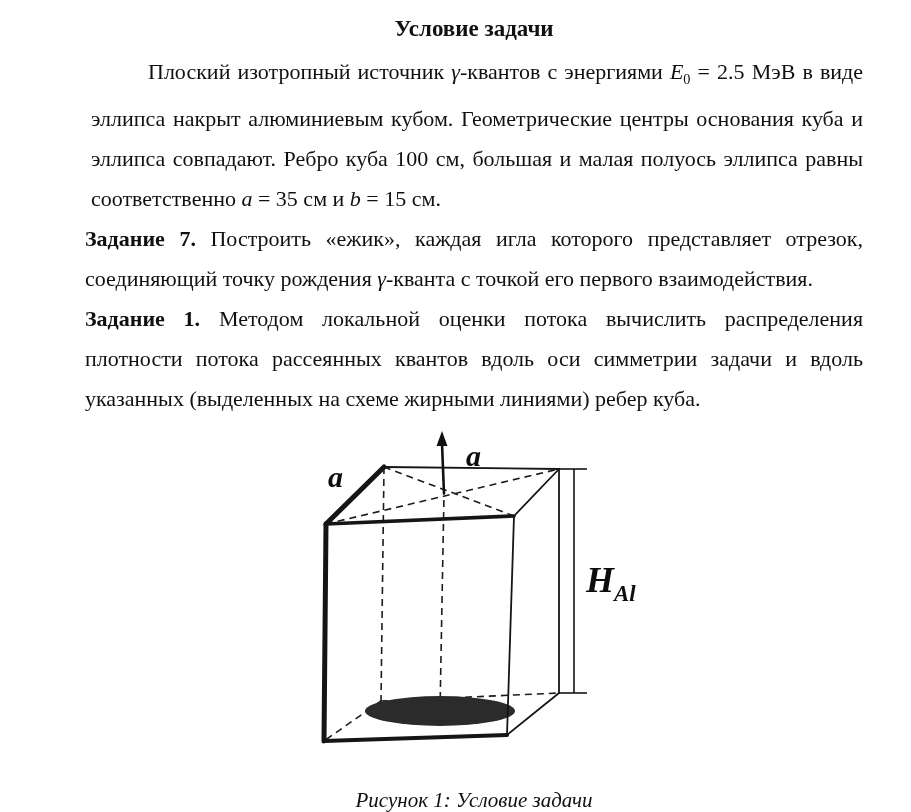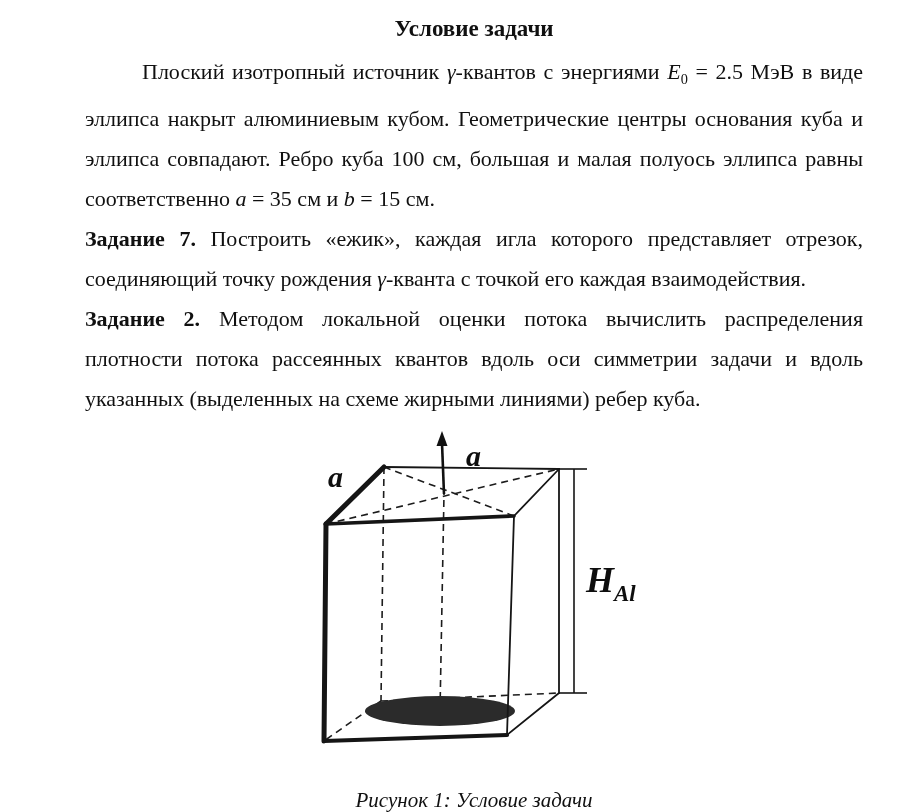--- a/index.html
+++ b/index.html
@@ -21,21 +21,21 @@
     font-weight: bold;
     text-align: center;
     line-height: 42px;
     margin-bottom: 2px;
   }
   .para {
     font-size: 22px;
     line-height: 40px;
     text-align: justify;
   }
-  .para.indent { text-indent: 57px; }
+  .para.indent { text-indent: 57px; margin-left: 6px; }
   .rb { font-weight: bold; }
   .ri { font-style: italic; }
   .rsub { vertical-align: sub; font-size: 0.65em; }
   .figure {
     margin-top: 10px;
     text-align: center;
   }
   .figure svg { display: inline-block; }
   .figcap {
     font-size: 21px;
@@ -60,23 +60,23 @@
 </style>
 </head>
 <body>
 
 <div class="page">
 
   <h1 class="title">Условие задачи</h1>
 
   <p class="para indent"><span>Плоский изотропный источник </span><span class="ri">γ</span><span>-квантов с энергиями </span><span class="ri">E</span><span class="rsub">0</span><span> = 2.5 МэВ в виде эллипса накрыт алюминиевым кубом. Геометрические центры основания куба и эллипса совпадают. Ребро куба 100 см, большая и малая полуось эллипса равны соответственно </span><span class="ri">a</span><span> = 35 см и </span><span class="ri">b</span><span> = 15 см.</span></p>
 
-  <p class="para"><span class="rb">Задание 7.</span><span> Построить «ежик», каждая игла которого представляет отрезок, соединяющий точку рождения </span><span class="ri">γ</span><span>-кванта с точкой его каждая взаимодействия.</span></p>
+  <p class="para"><span class="rb">Задание 7.</span><span> Построить «ежик», каждая игла которого представляет отрезок, соединяющий точку рождения </span><span class="ri">γ</span><span>-кванта с точкой его первого взаимодействия.</span></p>
 
-  <p class="para"><span class="rb">Задание 2.</span><span> Методом локальной оценки потока вычислить распределения плотности потока рассеянных квантов вдоль оси симметрии задачи и вдоль указанных (выделенных на схеме жирными линиями) ребер куба.</span></p>
+  <p class="para"><span class="rb">Задание 1.</span><span> Методом локальной оценки потока вычислить распределения плотности потока рассеянных квантов вдоль оси симметрии задачи и вдоль указанных (выделенных на схеме жирными линиями) ребер куба.</span></p>
 
   <figure class="figure">
     <svg width="345" height="348" viewBox="0 0 345 348">
 
       <g>
         <line class="dash" x1="82" y1="38" x2="79" y2="272"></line>
         <line class="dash" x1="79" y1="272" x2="257" y2="264"></line>
         <line class="dash" x1="79" y1="272" x2="22" y2="312"></line>
       </g>
 

